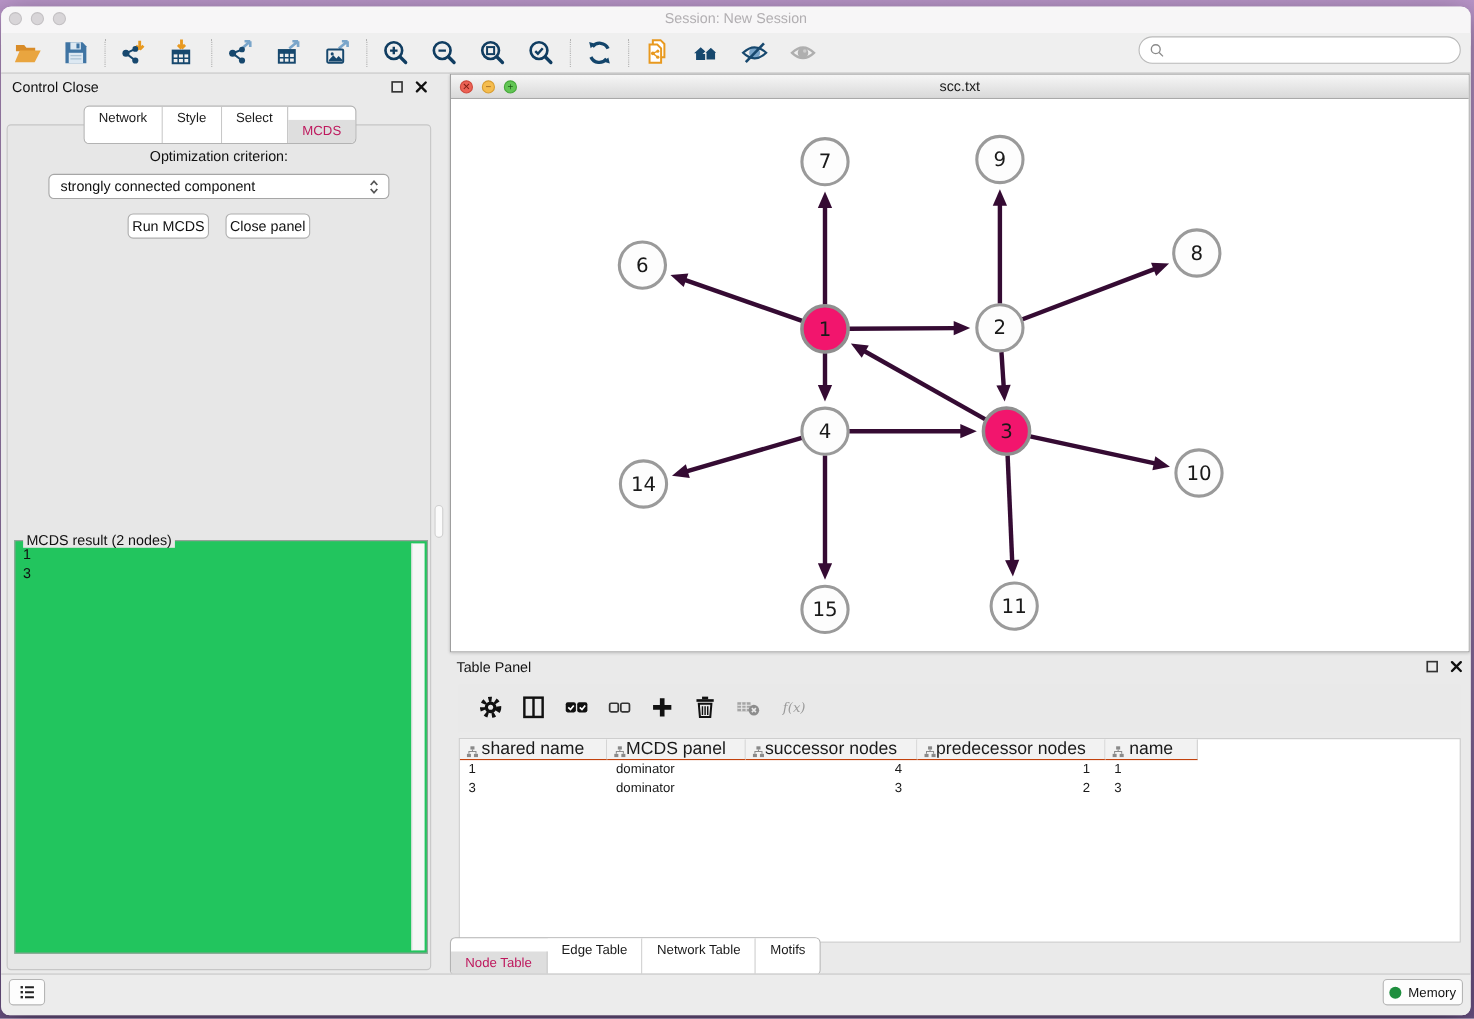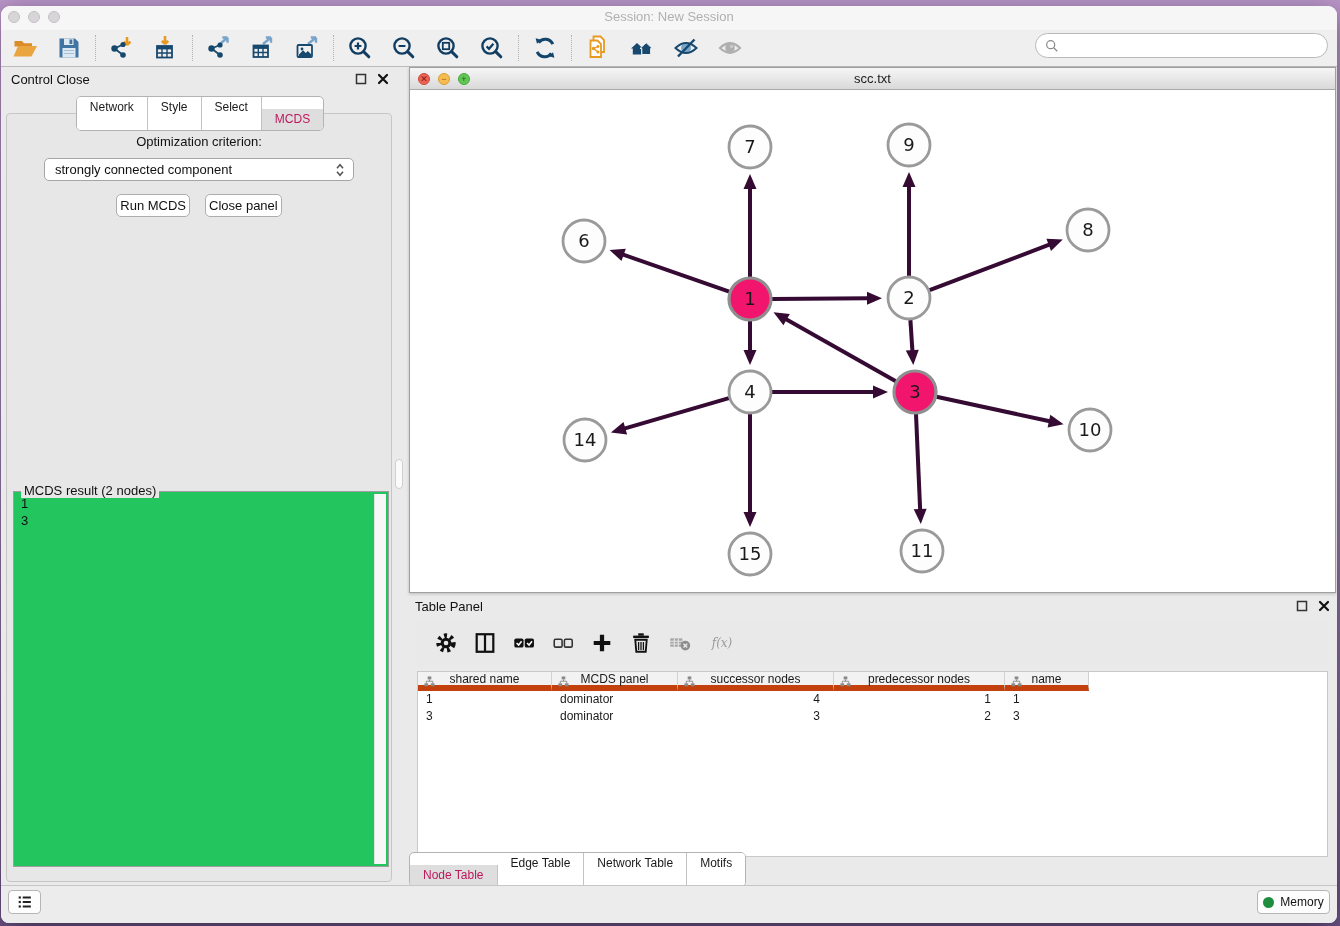--- a/index.html
+++ b/index.html
@@ -89,22 +89,22 @@
   
   .tp { position:absolute; left:408px; top:528px; width:927px; height:296px; }
   .tp-toolbar { position:absolute; left:8px; right:8px; top:27px; height:44px; background:#e9e9e9;
     display:flex; align-items:center; gap:13px; padding-left:16px; }
   .tp-icon { width:26px; height:26px; display:flex; align-items:flex-start; justify-content:center; cursor:pointer; }
   .tp-icon svg { width:24px; height:24px; }
   .tp-icon.disabled { cursor:default; }
   .tbl { position:absolute; left:8px; right:8px; top:76px; height:186px; background:#fff;
     border:1px solid #c9c9c9; overflow:hidden; }
   .tbl-head { display:flex; height:19px; }
-  .th { position:relative; background:#f2f2f2; border-right:1px solid #d2d2d2; border-bottom:6px solid #c2410c;
-    font-size:12px; color:#1a1a1a; display:flex; align-items:center; justify-content:center; cursor:pointer; }
+  .th { position:relative; background:#f2f2f2; border-right:1px solid #d2d2d2; border-bottom:1px solid #c2410c;
+    font-size:16px; color:#1a1a1a; display:flex; align-items:center; justify-content:center; cursor:pointer; }
   .th .th-ico { position:absolute; left:6px; top:4px; }
   .tbl-row { display:flex; height:17px; cursor:pointer; }
   .td { font-size:12px; color:#1a1a1a; padding:1px 8px; overflow:hidden; white-space:nowrap; }
   .td.r { text-align:right; padding-right:14px; }
   .tp-tabs { position:absolute; left:0; right:4px; bottom:4px; display:flex; justify-content:flex-start; }
 
   
   .statusbar { position:absolute; left:0; bottom:0; width:100%; height:38px; background:#ececec;
     border-top:1px solid #c6c6c6; }
   .sb-btn { position:absolute; top:4px; height:24px; background:#fdfdfd; border:1px solid #b5b5b5;

